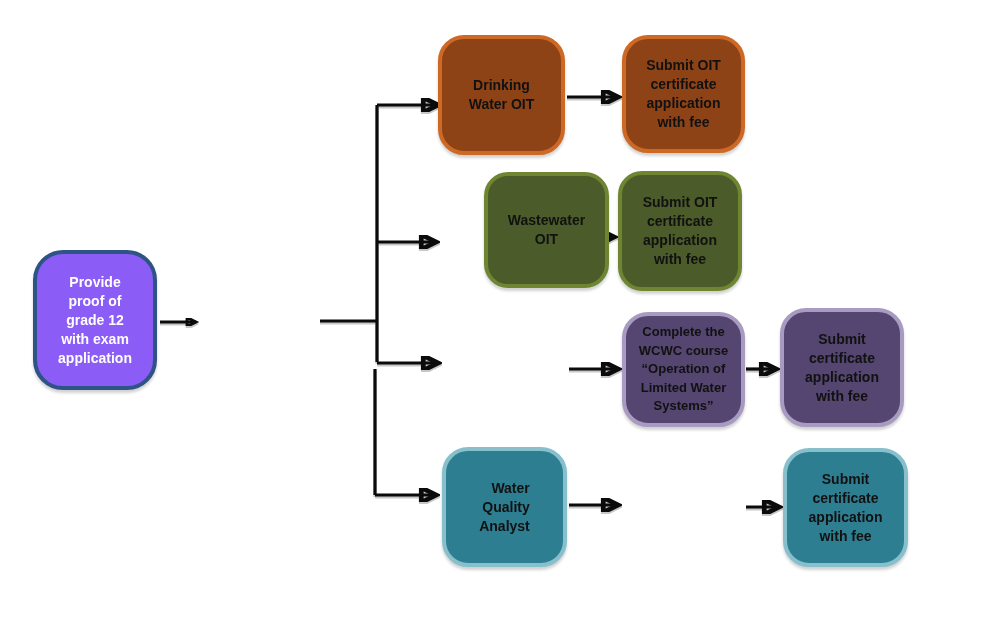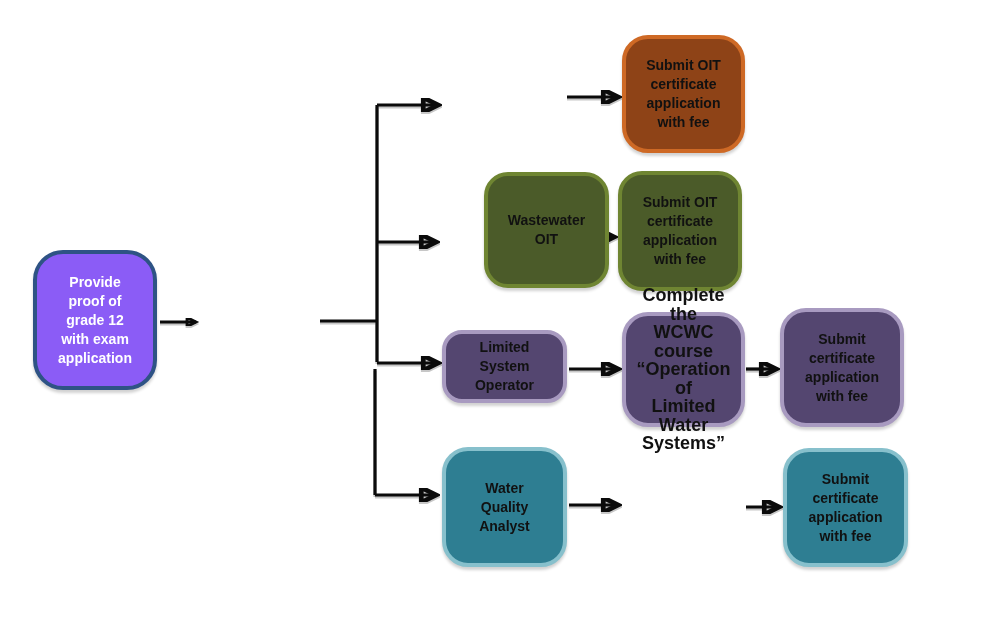--- a/index.html
+++ b/index.html
@@ -32,21 +32,21 @@
     text-align: center;
     white-space: pre-line;
     font-weight: bold;
     font-size: 14px;
     line-height: 19px;
     padding: 8px;
     border: 4px solid transparent;
     box-shadow: 0 3px 3px rgba(0,0,0,0.18);
   }
   .node.small {
-    font-size: 18px;
+    font-size: 13px;
     line-height: 18.5px;
   }
 </style>
 </head>
 <body>
 
 <div class="canvas">
 
   <svg class="connectors" viewBox="0 0 981 621" xmlns="http://www.w3.org/2000/svg">
     <defs>
@@ -73,50 +73,49 @@
     <path d="M746,507 L779,507" marker-end="url(#ah)"></path>
   </svg>
 
   <div class="node" style="left: 33px; top: 250px; width: 124px; height: 140px; border-radius: 30px; background-color: #8b5cf6; border-color: rgb(46, 83, 133); color: rgb(255, 255, 255);">Provide
 proof of
 grade 12
 with exam
 application</div>
 
 
+  <div class="node" style="left: 438px; top: 35px; width: 127px; height: 120px; border-radius: 26px; background-color: rgb(142, 67, 23); border-color: rgb(206, 105, 37); color: rgb(17, 17, 17);">Drinking
+Water OIT</div>
 
   <div class="node" style="left: 622px; top: 35px; width: 123px; height: 118px; border-radius: 26px; background-color: rgb(142, 67, 23); border-color: rgb(206, 105, 37); color: rgb(17, 17, 17);">Submit OIT
 certificate
 application
 with fee</div>
 
   <div class="node" style="left: 440px; top: 172px; width: 125px; height: 116px; border-radius: 24px; background-color: rgb(75, 91, 41); border-color: rgb(111, 133, 50); color: rgb(17, 17, 17); margin-left: 44px;">Wastewater
 OIT</div>
 
   <div class="node" style="left: 618px; top: 171px; width: 124px; height: 120px; border-radius: 24px; background-color: rgb(75, 91, 41); border-color: rgb(111, 133, 50); color: rgb(17, 17, 17);">Submit OIT
 certificate
 application
 with fee</div>
 
-  <div class="node" style="left: 442px; top: 330px; width: 125px; height: 73px; border-radius: 20px; background-color: rgb(84, 70, 112); border-color: rgb(168, 154, 192); color: rgb(17, 17, 17);">Limited
-System
-Operator</div>
 
   <div class="node small" style="left: 622px; top: 312px; width: 123px; height: 115px; border-radius: 26px; background-color: rgb(84, 70, 112); border-color: rgb(168, 154, 192); color: rgb(17, 17, 17);">Complete the
 WCWC course
 “Operation of
 Limited Water
 Systems”</div>
 
   <div class="node" style="left: 780px; top: 308px; width: 124px; height: 119px; border-radius: 26px; background-color: rgb(84, 70, 112); border-color: rgb(168, 154, 192); color: rgb(17, 17, 17);">Submit
 certificate
 application
 with fee</div>
 
-  <div class="node" style="left: 442px; top: 447px; width: 125px; height: 120px; border-radius: 26px; background-color: rgb(46, 126, 146); border-color: rgb(135, 192, 204); color: rgb(17, 17, 17);">Water
+  <div class="node" style="left: 442px; top: 447px; width: 125px; height: 120px; border-radius: 26px; background-color: rgb(46, 126, 146); border-color: rgb(135, 192, 204); color: rgb(17, 17, 17); text-align: right;">Water
 Quality
 Analyst</div>
 
 
   <div class="node" style="left: 783px; top: 448px; width: 125px; height: 119px; border-radius: 26px; background-color: rgb(46, 126, 146); border-color: rgb(135, 192, 204); color: rgb(17, 17, 17);">Submit
 certificate
 application
 with fee</div>
 
 </div>

